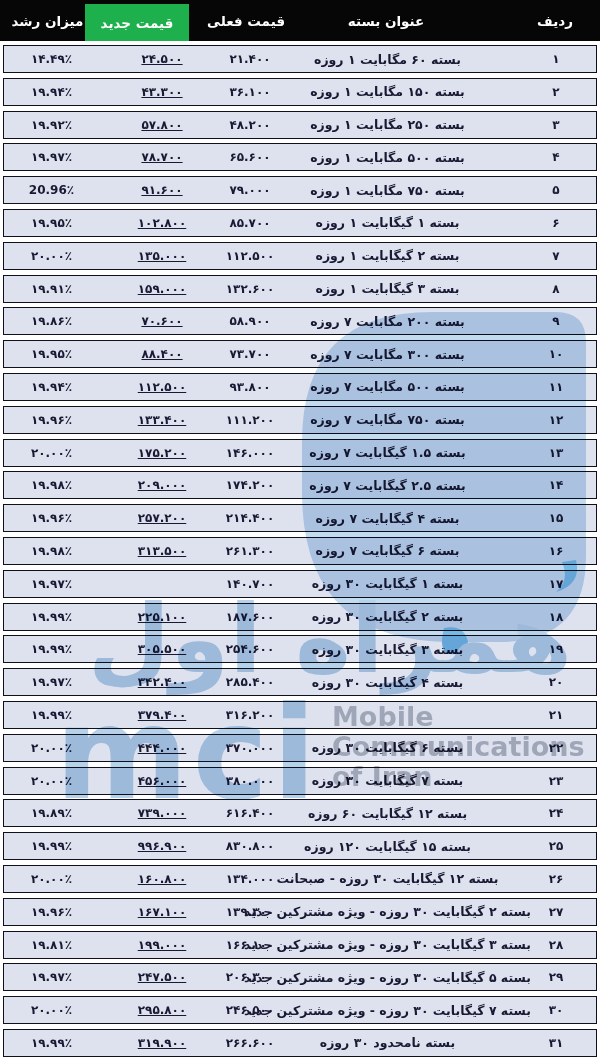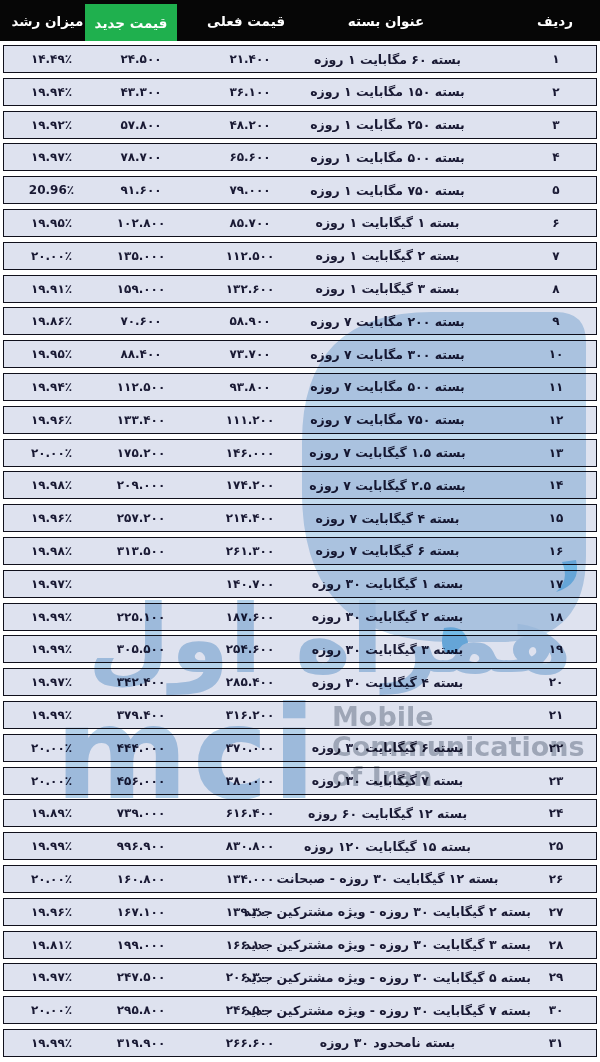--- a/index.html
+++ b/index.html
@@ -17,21 +17,21 @@
     position:absolute;top:0;left:0;width:600px;height:41px;
     background:#060606;
     padding-left:45px;
   }
   .hcell{
     position:absolute;top:0;height:41px;
     display:flex;align-items:center;justify-content:center;
     color:#ffffff;font-size:13.5px;white-space:nowrap;
   }
   .h-growth{left:0;width:95px;}
-  .h-new{left:85px;width:92px;top:4px;height:37px;background:#1fb04e;}
+  .h-new{left:85px;width:104px;top:4px;height:37px;background:#1fb04e;}
   .h-cur{left:192px;width:108px;}
   .h-title{left:255px;width:262px;}
   .h-no{left:520px;width:70px;}
   
   .rows{
     position:absolute;top:45px;left:3px;width:594px;height:1012px;
     display:flex;flex-direction:column;justify-content:space-between;
   }
   .row{
     position:relative;height:28px;flex:0 0 28px;
@@ -39,21 +39,21 @@
     border:1.5px solid #10101c;
     padding-left:7px;
   }
   .cell{
     position:absolute;top:0;height:100%;
     display:flex;align-items:center;justify-content:center;
     color:#191933;font-size:12.5px;white-space:nowrap;
   }
   .num{direction:ltr;unicode-bidi:isolate;font-size:12px;}
   .c-growth{left:0;width:95px;}
-  .c-new{left:81px;width:112px;}
+  .c-new{left:102px;width:112px;text-decoration:underline;}
   .c-cur{left:192px;width:108px;}
   .c-title{left:250px;width:267px;direction:rtl;}
   .c-no{left:517px;width:70px;}
   
   .watermark{
     position:absolute;top:0;left:0;width:600px;height:1062px;
     pointer-events:none;
     mix-blend-mode:multiply;
     z-index:5;
   }

